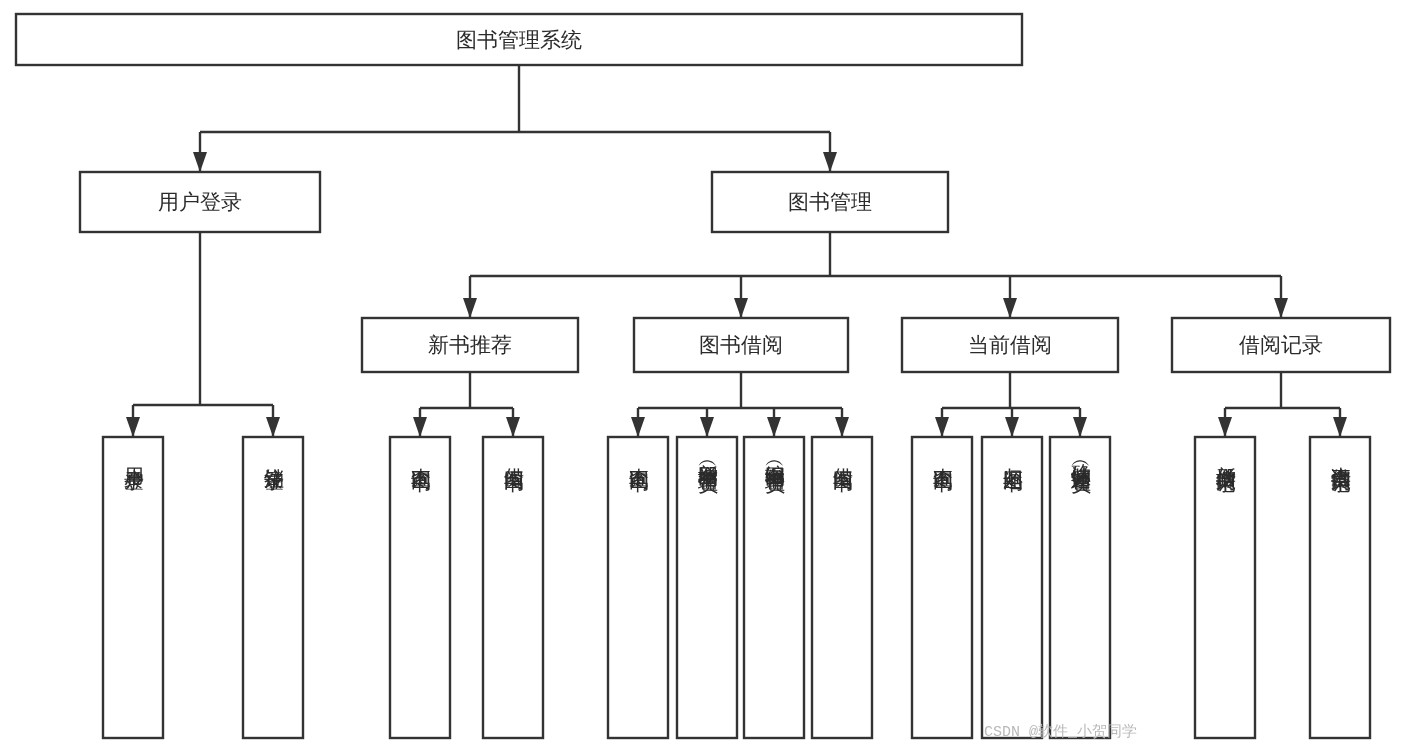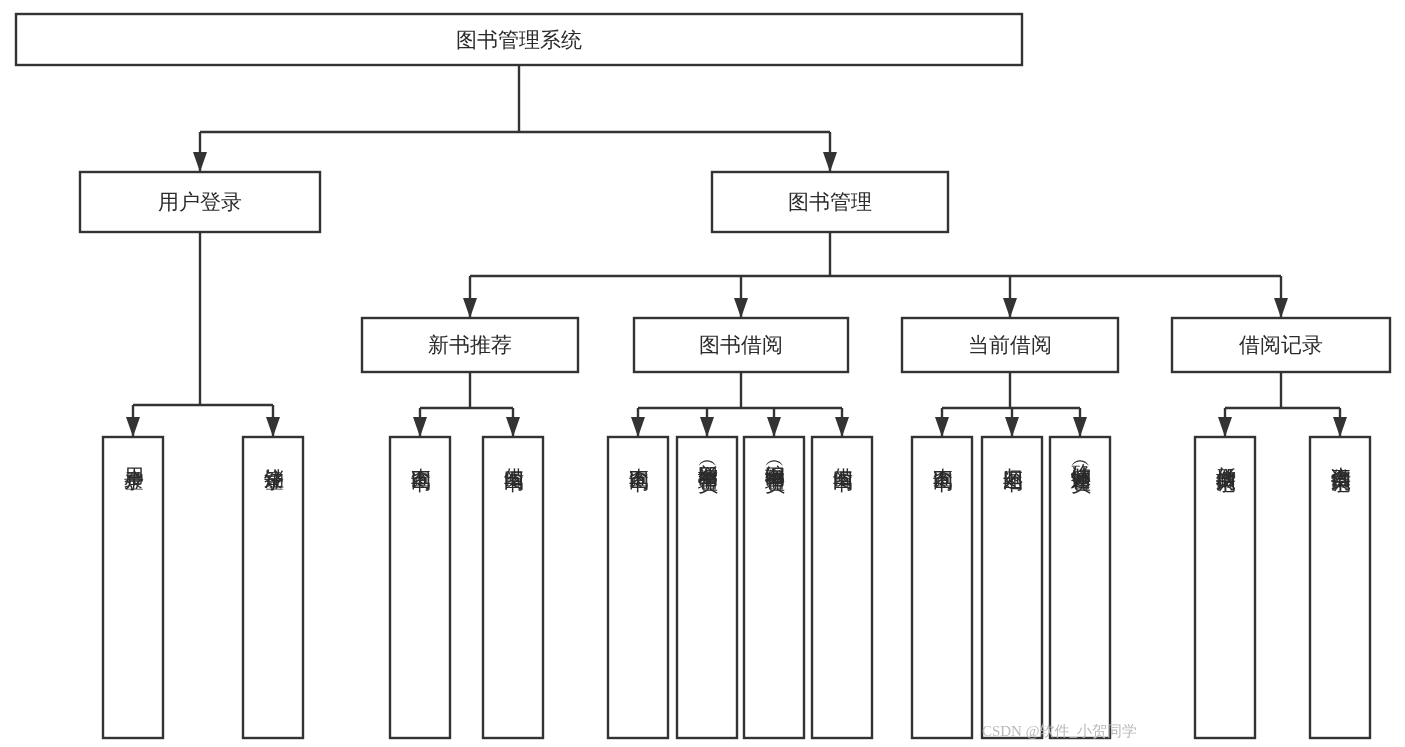--- a/index.html
+++ b/index.html
@@ -49,21 +49,21 @@
   .arrow-head {
     fill: #333333;
     stroke: none;
   }
   .watermark {
     position: absolute;
     right: 14px;
     bottom: 6px;
     color: #b9b9b9;
     font-size: 15px;
-    font-family: Liberation Serif, serif;
+    font-family: Liberation Mono, monospace;
     white-space: nowrap;
     pointer-events: none;
   }
 </style>
 </head>
 <body>
 
 <div id="diagram-root">
   <svg id="flowchart" viewBox="0 0 1405 747" xmlns="http://www.w3.org/2000/svg">
     <g id="connectors-layer">

